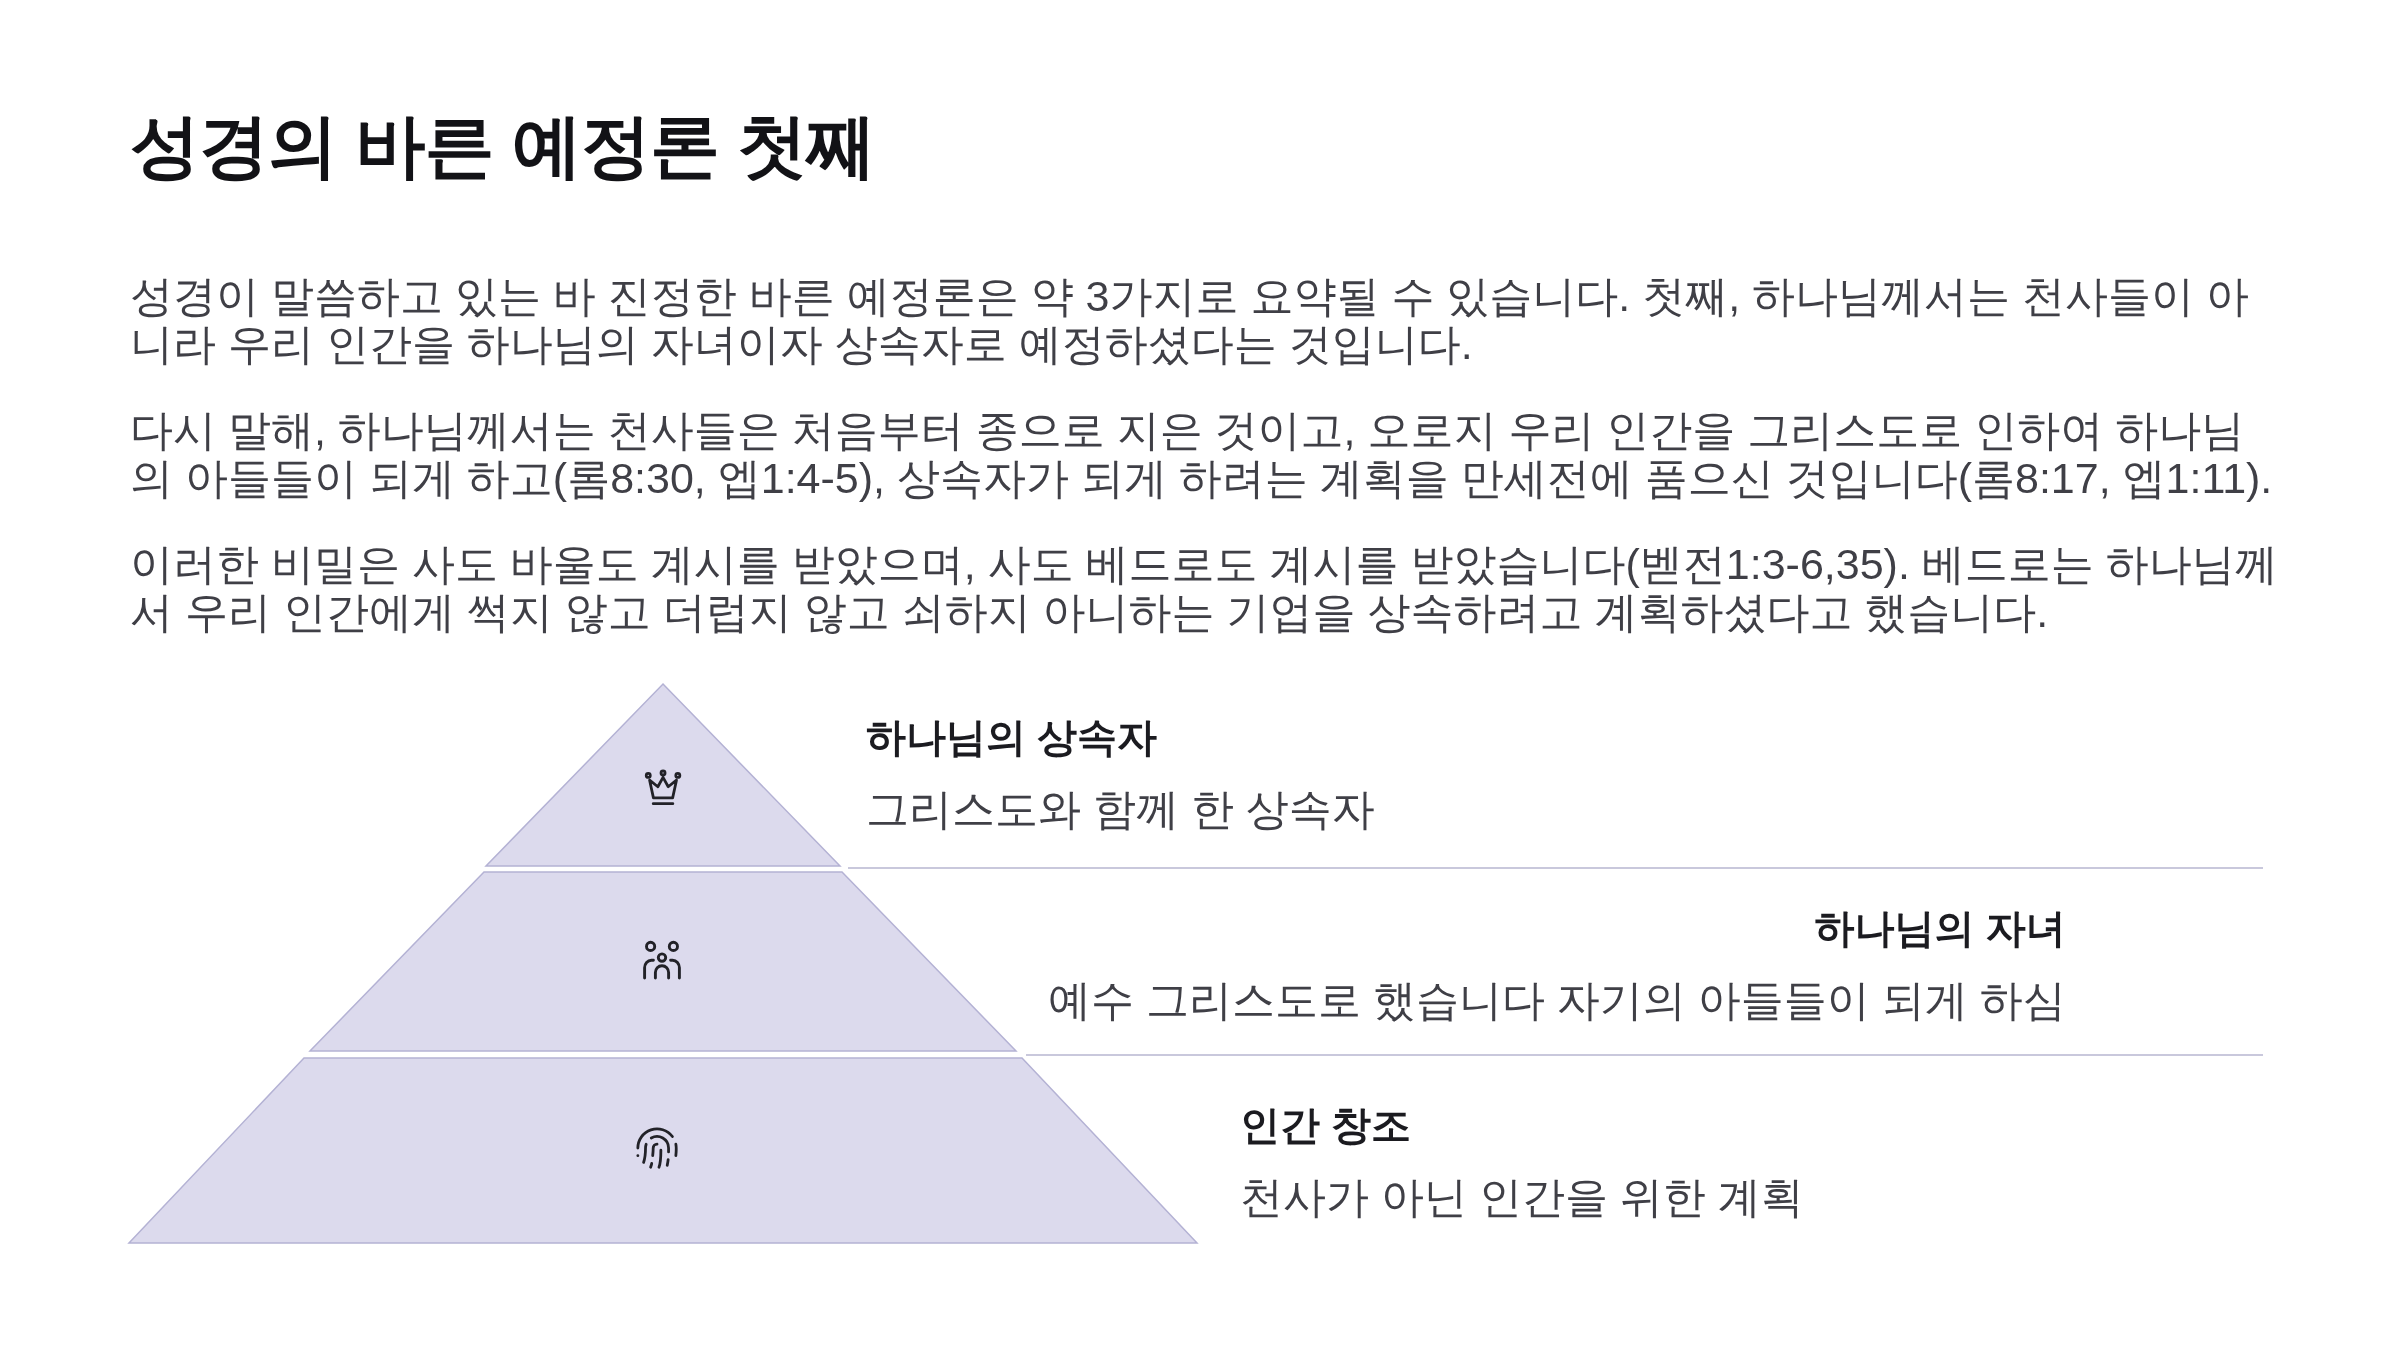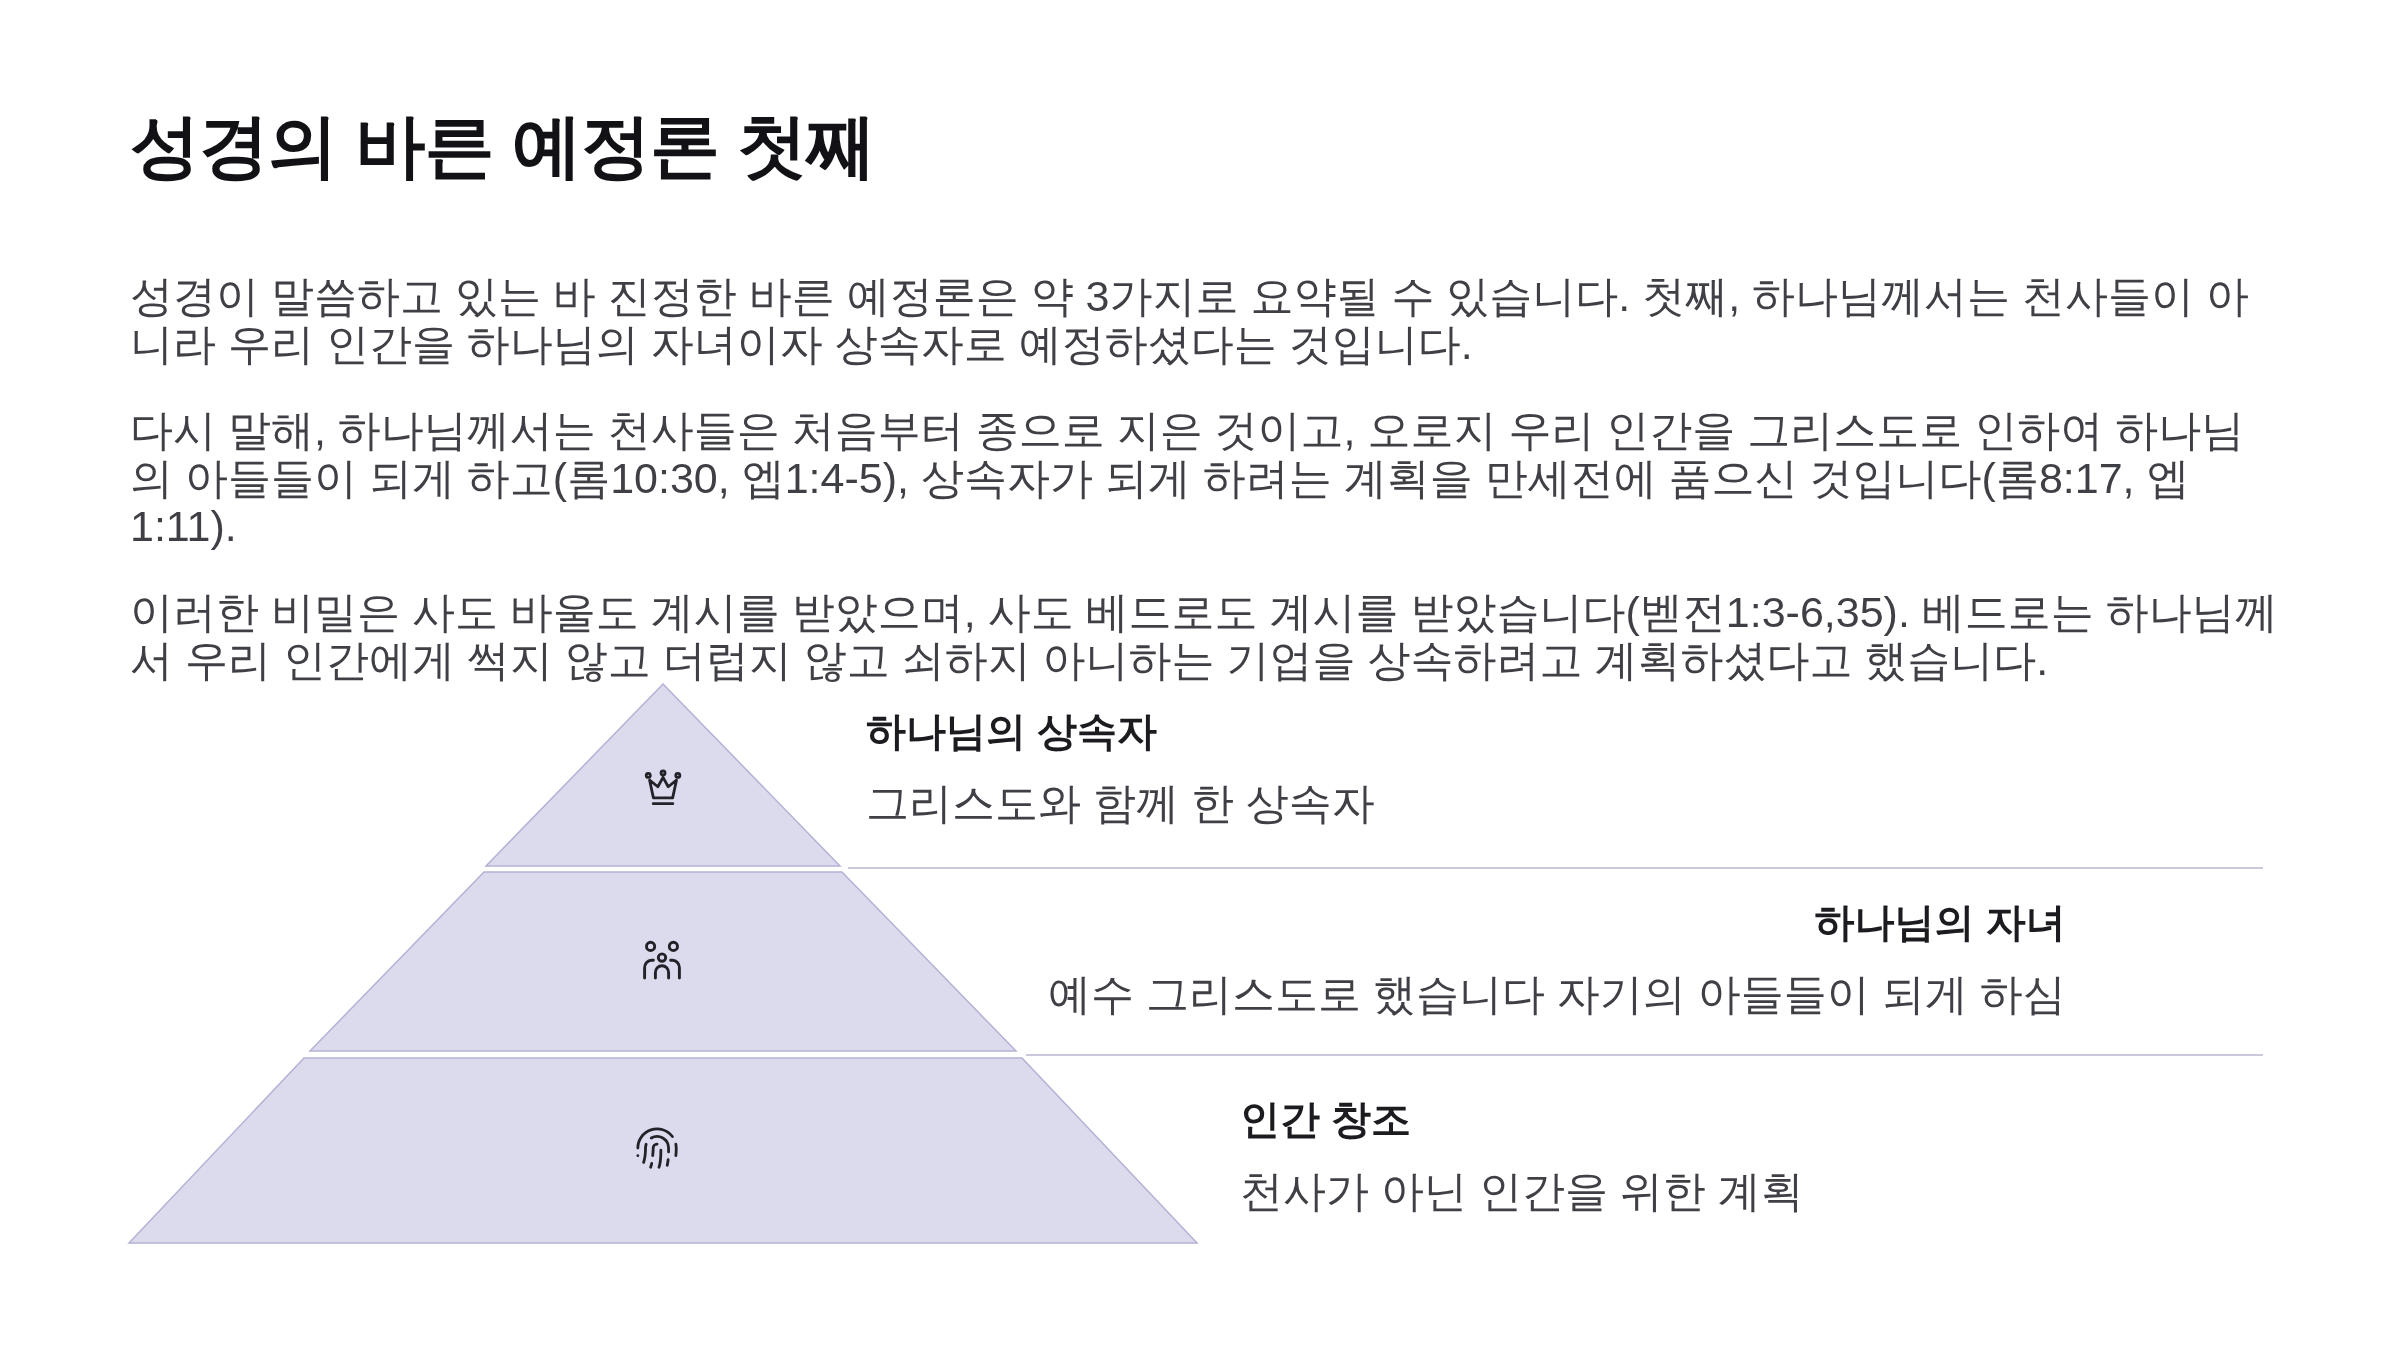--- a/index.html
+++ b/index.html
@@ -41,21 +41,21 @@
     position: absolute;
     left: 0; top: 0;
     width: 2400px; height: 1350px;
     pointer-events: none;
   }
   .band { fill: var(--pyr-fill, #dcdaed); stroke: var(--pyr-border, #b4b2d4); stroke-width: 1.5; }
   .divider { stroke: var(--pyr-divider, #c9c8dc); stroke-width: 2; }
   .icon-stroke { fill: none; stroke: #222228; stroke-width: 1.45; stroke-linecap: round; stroke-linejoin: round; }
   .level-label { position: absolute; }
   .level-label h2 {
-    margin: 9px 0 30px 0;
+    margin: 15px 0 30px 0;
     font-size: 40px;
     font-weight: 700;
     color: #1b1b20;
     line-height: 44px;
   }
   .level-label p {
     margin: 0;
     font-size: 43px;
     color: #3f3f46;
     line-height: 40px;
@@ -66,21 +66,21 @@
 </style>
 </head>
 <body>
 
 <div class="page">
 
   <h1 class="page-title">성경의 바른 예정론 첫째</h1>
 
   <div class="intro">
     <p>성경이 말씀하고 있는 바 진정한 바른 예정론은 약 3가지로 요약될 수 있습니다. 첫째, 하나님께서는 천사들이 아니라 우리 인간을 하나님의 자녀이자 상속자로 예정하셨다는 것입니다.</p>
-    <p>다시 말해, 하나님께서는 천사들은 처음부터 종으로 지은 것이고, 오로지 우리 인간을 그리스도로 인하여 하나님의 아들들이 되게 하고(롬10:30, 엡1:4-5), 상속자가 되게 하려는 계획을 만세전에 품으신 것입니다(롬8:17, 엡1:11).</p>
+    <p>다시 말해, 하나님께서는 천사들은 처음부터 종으로 지은 것이고, 오로지 우리 인간을 그리스도로 인하여 하나님의 아들들이 되게 하고(롬8:30, 엡1:4-5), 상속자가 되게 하려는 계획을 만세전에 품으신 것입니다(롬8:17, 엡1:11).</p>
     <p>이러한 비밀은 사도 바울도 계시를 받았으며, 사도 베드로도 계시를 받았습니다(벧전1:3-6,35). 베드로는 하나님께서 우리 인간에게 썩지 않고 더럽지 않고 쇠하지 아니하는 기업을 상속하려고 계획하셨다고 했습니다.</p>
   </div>
 
   <svg class="diagram-svg" viewBox="0 0 2400 1350" xmlns="http://www.w3.org/2000/svg">
 
     <polygon class="band" points="663,684 840,866 486,866"></polygon>
     <polygon class="band" points="484,872 842,872 1016,1051 310,1051"></polygon>
     <polygon class="band" points="304,1058 1022,1058 1197,1243 129,1243"></polygon>
 
     <line class="divider" x1="848" y1="868" x2="2263" y2="868"></line>

